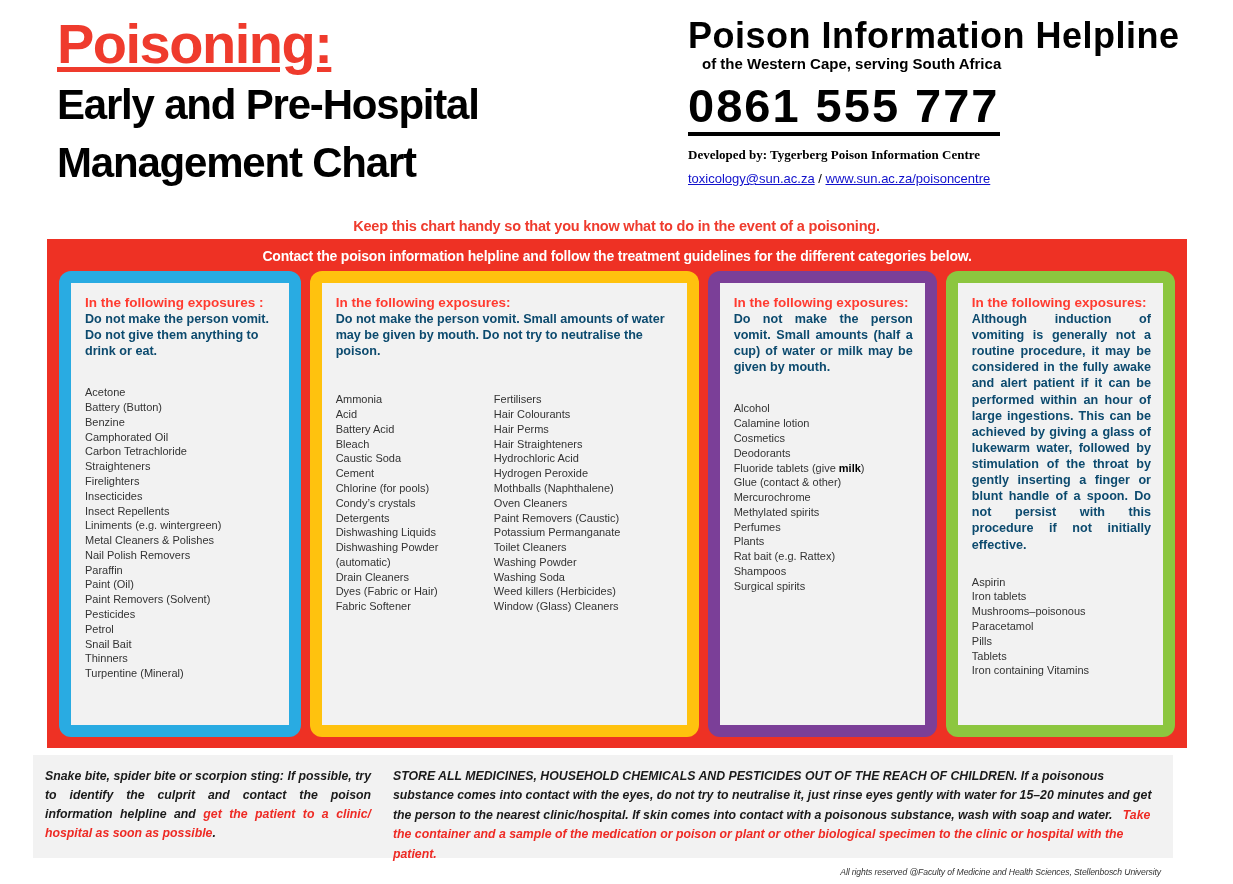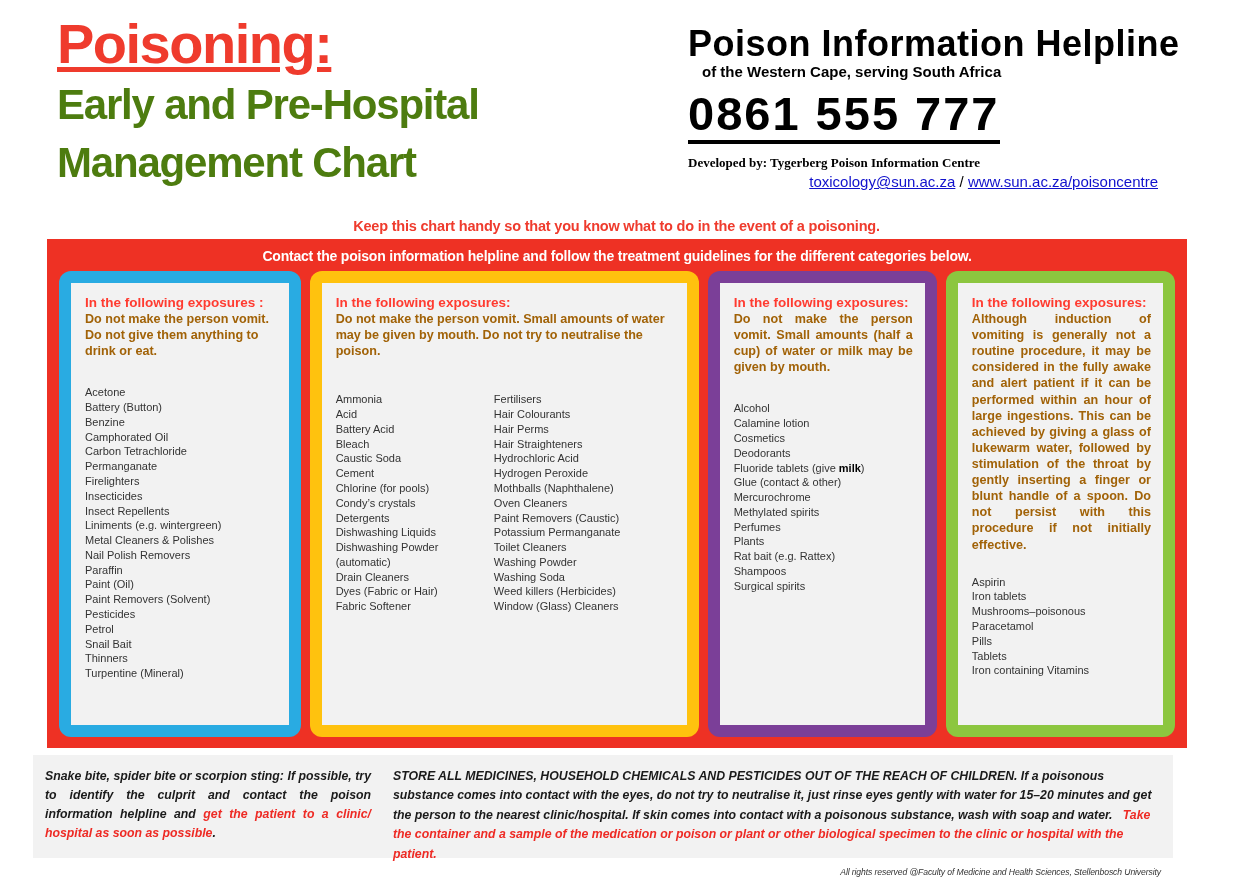--- a/index.html
+++ b/index.html
@@ -36,30 +36,30 @@
     letter-spacing: -1.5px;
     line-height: 1.0;
     text-decoration: underline;
     text-decoration-thickness: 5px;
     text-underline-offset: 4px;
     display: inline-block;
   }
   .title-sub {
     font-size: 42px;
     font-weight: bold;
-    color: #4d7c0f;
+    color: #000000;
     letter-spacing: -1.2px;
     line-height: 1.18;
     margin-top: 8px;
   }
 
   .helpline-block {
     position: absolute;
     left: 688px;
-    top: 26px;
+    top: 18px;
     width: 470px;
   }
   .helpline-title {
     font-size: 36px;
     font-weight: bold;
     color: #000;
     letter-spacing: 0.5px;
     line-height: 1.0;
     white-space: nowrap;
   }
@@ -84,25 +84,24 @@
   }
   .developed-by {
     font-size: 13px;
     font-weight: bold;
     color: #000;
     margin-top: 11px;
     line-height: 1.25;
     font-family: Liberation Serif, serif;
   }
   .dev-links {
-    font-size: 15px;
+    font-size: 13px;
     color: #1111cc;
     line-height: 1.3;
-    margin-top: 1px;
-    text-align: right;
+    margin-top: 8px;
   }
   .dev-links a {
     color: #1111cc;
     text-decoration: underline;
   }
   .dev-links .sep { color: #000; text-decoration: none; }
 
   .keep-handy {
     position: absolute;
     left: 0;
@@ -161,21 +160,21 @@
 
   .card-head {
     font-size: 13.5px;
     font-weight: bold;
     color: #ff3b30;
     margin-bottom: 1px;
   }
   .card-desc {
     font-size: 12.6px;
     font-weight: bold;
-    color: #a16207;
+    color: #0c4a6e;
     line-height: 1.28;
   }
   .card-desc.justify-all { text-align: justify; text-align-last: left; }
 
   .item-list {
     list-style: none;
     margin: 0;
     padding: 0;
     font-size: 11px;
     color: #333333;
@@ -270,21 +269,21 @@
       <div class="card-inner">
         <div class="card-head">In the following exposures :</div>
         <div class="card-desc">Do not make the person vomit. Do not give them anything to drink or eat.</div>
         <div class="gap-md"></div>
         <ul class="item-list" id="list-1">
             <li>Acetone</li>
             <li>Battery (Button)</li>
             <li>Benzine</li>
             <li>Camphorated Oil</li>
             <li>Carbon Tetrachloride</li>
-            <li>Permanganate</li>
+            <li>Straighteners</li>
             <li>Firelighters</li>
             <li>Insecticides</li>
             <li>Insect Repellents</li>
             <li>Liniments (e.g. wintergreen)</li>
             <li>Metal Cleaners &amp; Polishes</li>
             <li>Nail Polish Removers</li>
             <li>Paraffin</li>
             <li>Paint (Oil)</li>
             <li>Paint Removers (Solvent)</li>
             <li>Pesticides</li>

